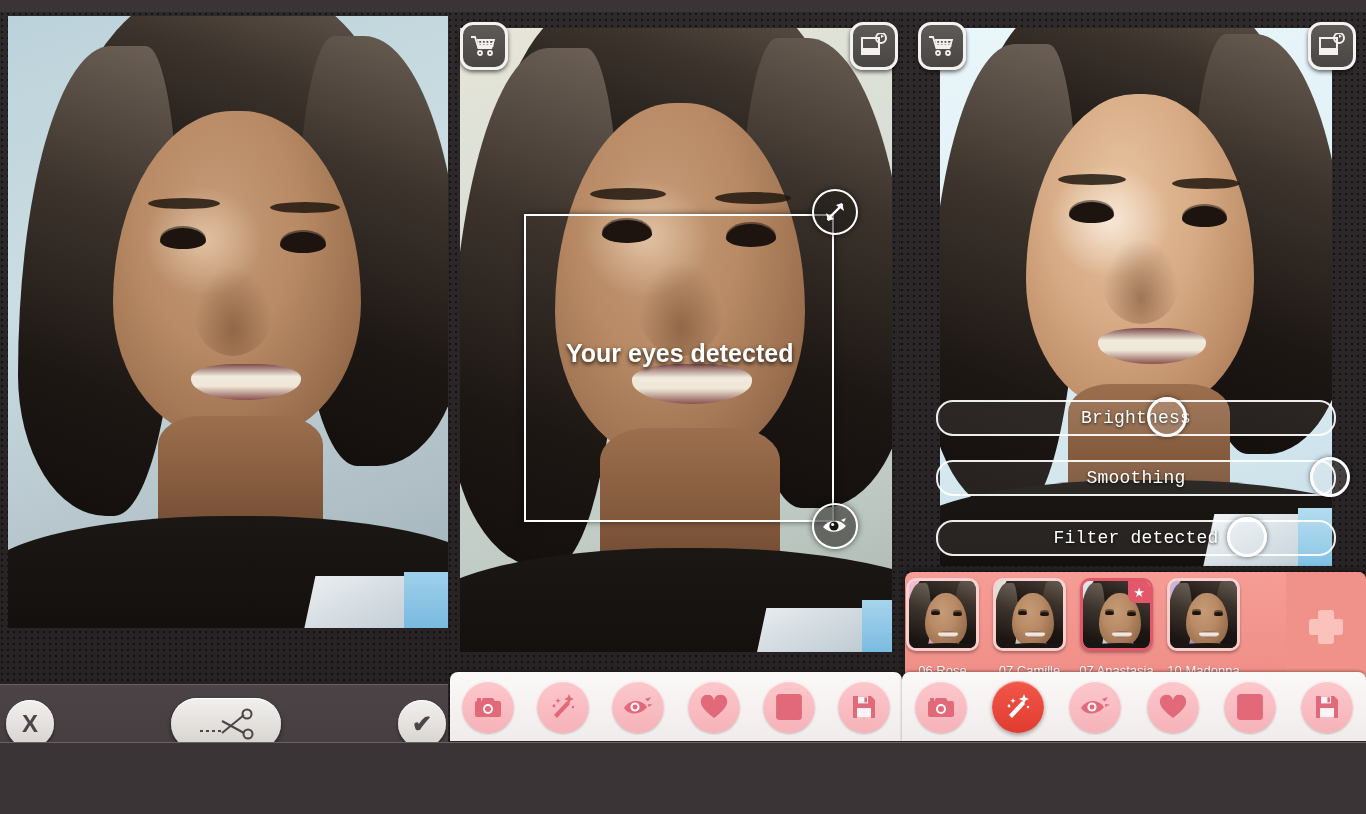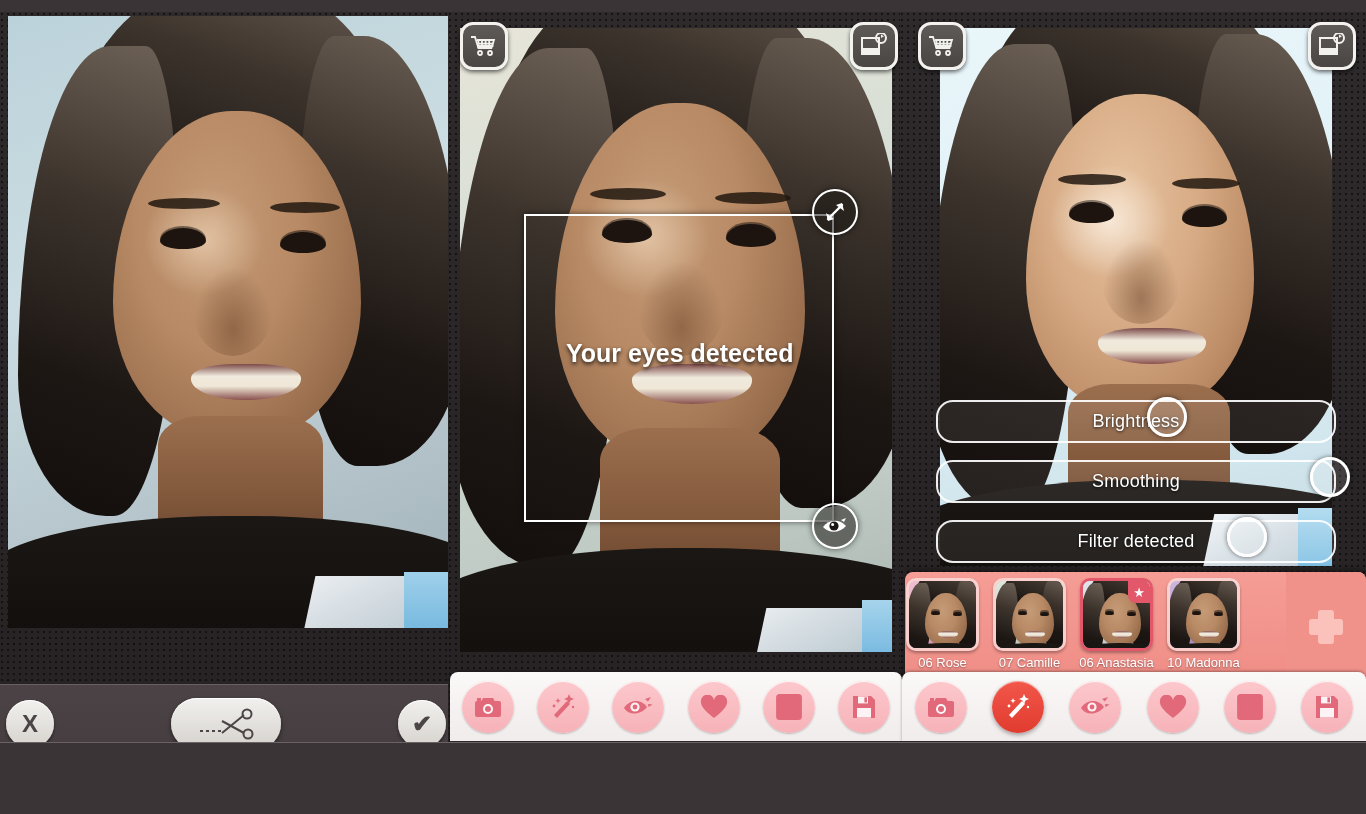--- a/index.html
+++ b/index.html
@@ -127,24 +127,24 @@
   .handle {
     position:absolute; width:46px; height:46px; border-radius:50%;
     background:rgba(30,26,22,.55); border:2px solid #fff;
     box-shadow:0 0 6px rgba(0,0,0,.6);
     display:flex; align-items:center; justify-content:center;
   }
 
   
   #photo-right { left:40px; top:16px; width:392px; height:538px; }
   .slider-row {
-    position:absolute; height:43px; left:36px; width:400px;
+    position:absolute; height:36px; left:36px; width:400px;
     border:2px solid rgba(255,255,255,.92); border-radius:17px;
     background:rgba(255,255,255,.08);
-    display:flex; align-items:center; justify-content:center;
+    display:flex; align-items:center; justify-content:center;font-family:Liberation Mono, monospace;
   }
   .slider-row .lbl {
     color:#fff; font-size:18px; text-shadow:0 1px 3px rgba(0,0,0,.8);
     letter-spacing:.2px; pointer-events:none;
   }
   .slider-knob {
     position:absolute; width:40px; height:40px; border-radius:50%;
     border:3px solid #fff; background:rgba(255,255,255,.12);
     box-shadow:0 0 5px rgba(0,0,0,.55);
     top:-5px;
@@ -168,21 +168,21 @@
   }
   .thumb-cell.selected .thumb-img-wrap { border-color:#e2576a; }
   .thumb-img-wrap .photo { position:absolute; inset:0; width:100%; height:100%; }
   .star-badge {
     position:absolute; right:0; top:0; width:22px; height:22px;
     background:#e2576a; border-radius:0 0 0 8px;
     display:flex; align-items:center; justify-content:center;
     color:#fff; font-size:13px; line-height:1;
   }
   .thumb-label {
-    color:#fff; font-size:13px; margin-top:4px;
+    color:#fff; font-size:13px; margin-top:12px;
     text-shadow:0 1px 2px rgba(0,0,0,.45); white-space:nowrap;
   }
   #btn-add-filter {
     position:absolute; right:0; top:0; width:80px; height:110px;
     background:#f0918a;
     display:flex; align-items:center; justify-content:center;
   }
 
   
   .pink-bar {
@@ -405,21 +405,21 @@
                 <div class="hair-l" style="left:-4px;top:2px;width:26px;height:76px;"></div>
                 <div class="hair-r" style="left:46px;top:0px;width:30px;height:70px;"></div>
                 <div class="face" style="left:16px;top:12px;width:42px;height:54px;"></div>
                 <div class="eye-l" style="left:22px;top:30px;width:9px;height:4px;"></div>
                 <div class="eye-r" style="left:44px;top:31px;width:9px;height:4px;"></div>
                 <div class="mouth" style="left:29px;top:50px;width:20px;height:7px;"></div>
                 <div class="shoulder" style="left:-10px;top:62px;width:95px;height:30px;"></div>
               </div>
               <div class="star-badge">★</div>
             </div>
-            <div class="thumb-label">06 Anastasia</div>
+            <div class="thumb-label">07 Anastasia</div>
           </div>
           <div class="thumb-cell">
             <div class="thumb-img-wrap">
               <div class="photo">
                 <div class="sky" style="background:linear-gradient(165deg,#cdb6df,#9f86b8)"></div>
                 <div class="hair-top" style="left:6px;top:-14px;width:62px;height:48px;"></div>
                 <div class="hair-l" style="left:-4px;top:2px;width:26px;height:76px;"></div>
                 <div class="hair-r" style="left:46px;top:0px;width:30px;height:70px;"></div>
                 <div class="face" style="left:16px;top:12px;width:42px;height:54px;"></div>
                 <div class="eye-l" style="left:22px;top:30px;width:9px;height:4px;"></div>

